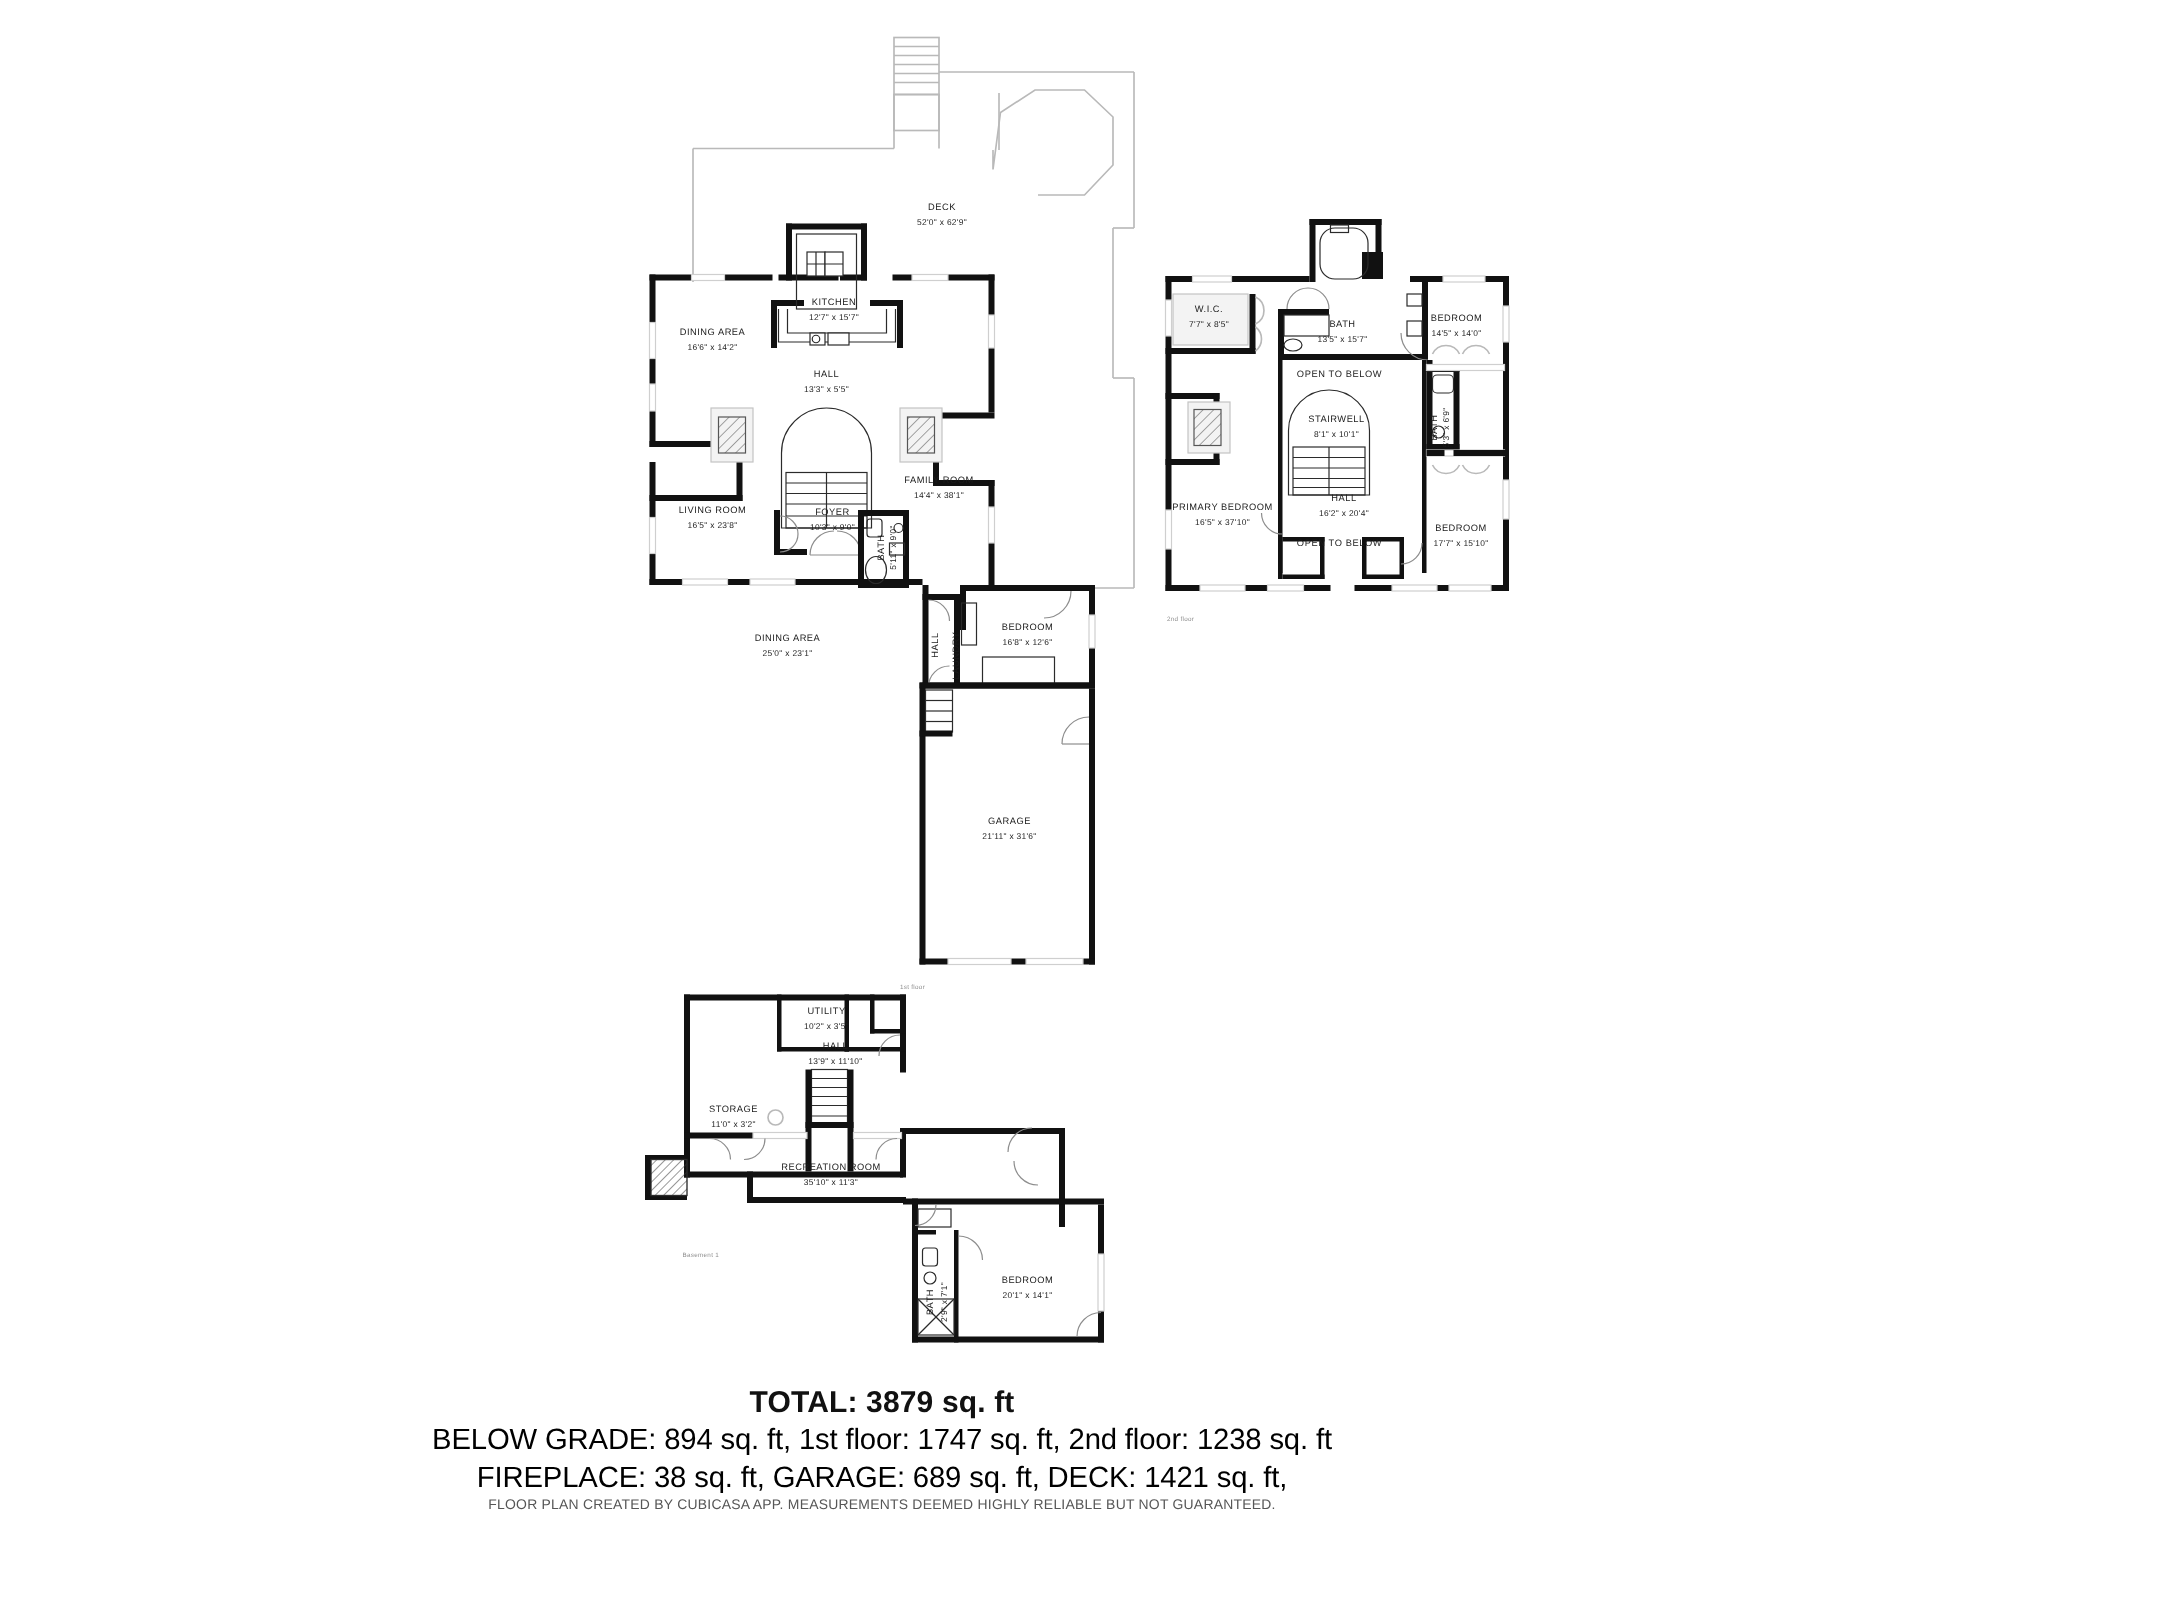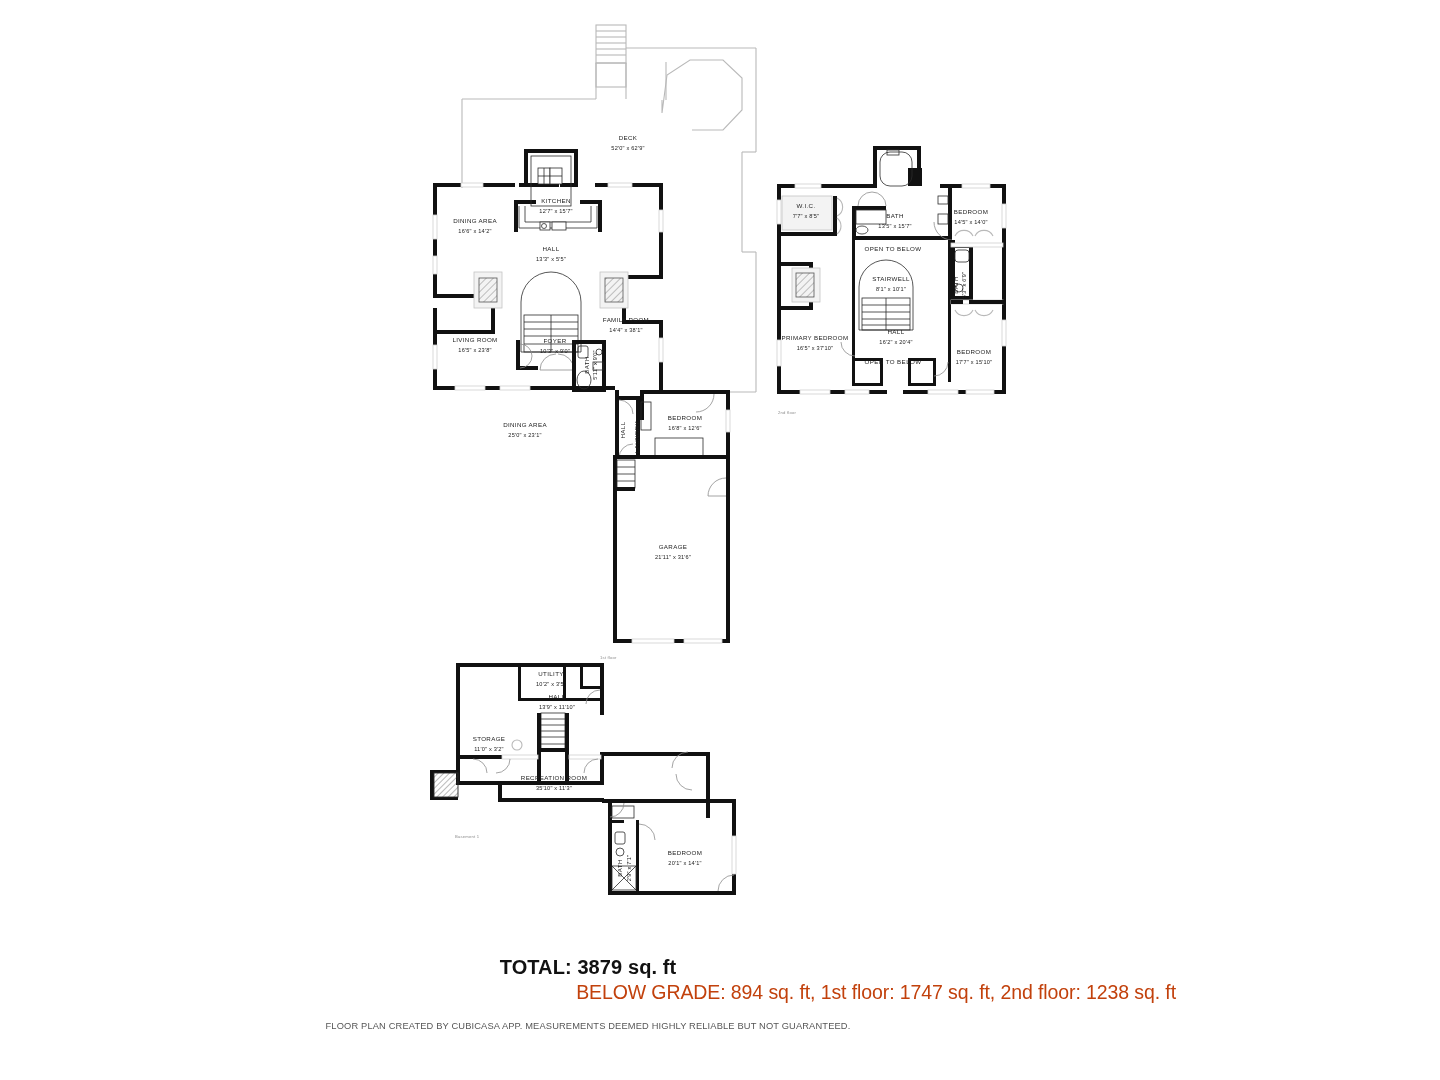--- a/index.html
+++ b/index.html
@@ -61,41 +61,39 @@
   .otb {
     font-size: 6.2px;
     letter-spacing: 0.4px;
     text-anchor: middle;
   }
 
   
   #summary {
     position: absolute;
     left: 0;
-    top: 954px;
+    top: 922px;
     width: 1176px;
     text-align: center;
   }
   #summary .total {
     font-size: 20px;
     font-weight: bold;
     letter-spacing: 0.1px;
     line-height: 26px;
     color: #111;
   }
   #summary .line {
     font-size: 19.5px;
     line-height: 25px;
-    color: #c2410c;
+    color: #000000;
     letter-spacing: -0.1px;
     white-space: nowrap;
-    text-align: right;
   }
   #summary .disclaimer {
-    margin-top: 16px;
     font-size: 9.3px;
     color: #565656;
     letter-spacing: 0.15px;
   }
 </style>
 </head>
 <body>
 
 <div id="sheet">
 
@@ -547,16 +545,17 @@
       <text class="rdim" x="685" y="865">20'1" x 14'1"</text>
 
       <text class="floorlab" x="455" y="838">Basement 1</text>
     </g>
 
   </svg>
 
   <div id="summary">
     <div class="total">TOTAL: 3879 sq. ft</div>
     <div class="line">BELOW GRADE: 894 sq. ft, 1st floor: 1747 sq. ft, 2nd floor: 1238 sq. ft</div>
+    <div class="line">FIREPLACE: 38 sq. ft, GARAGE: 689 sq. ft, DECK: 1421 sq. ft,</div>
     <div class="disclaimer">FLOOR PLAN CREATED BY CUBICASA APP. MEASUREMENTS DEEMED HIGHLY RELIABLE BUT NOT GUARANTEED.</div>
   </div>
 
 </div>
 
 </body></html>

